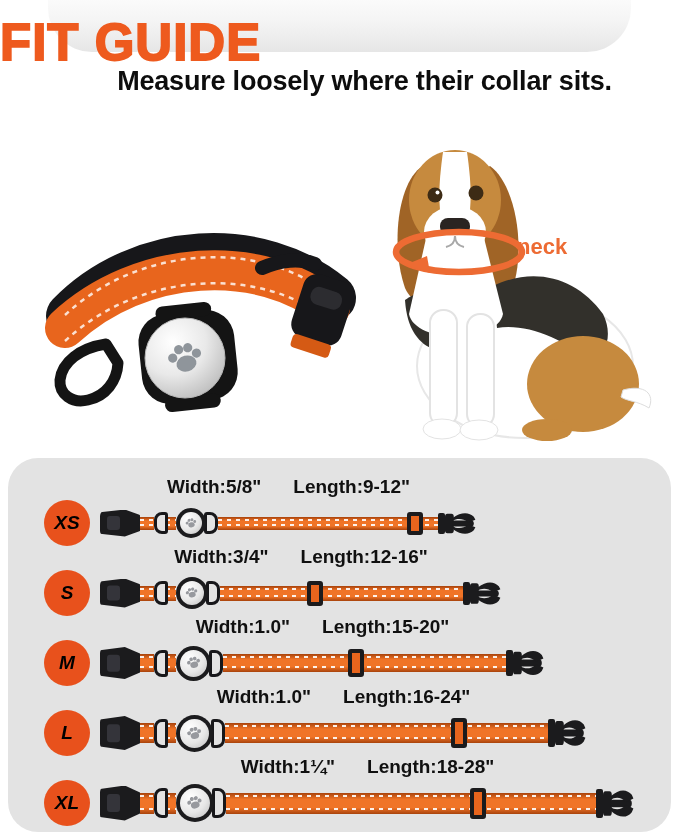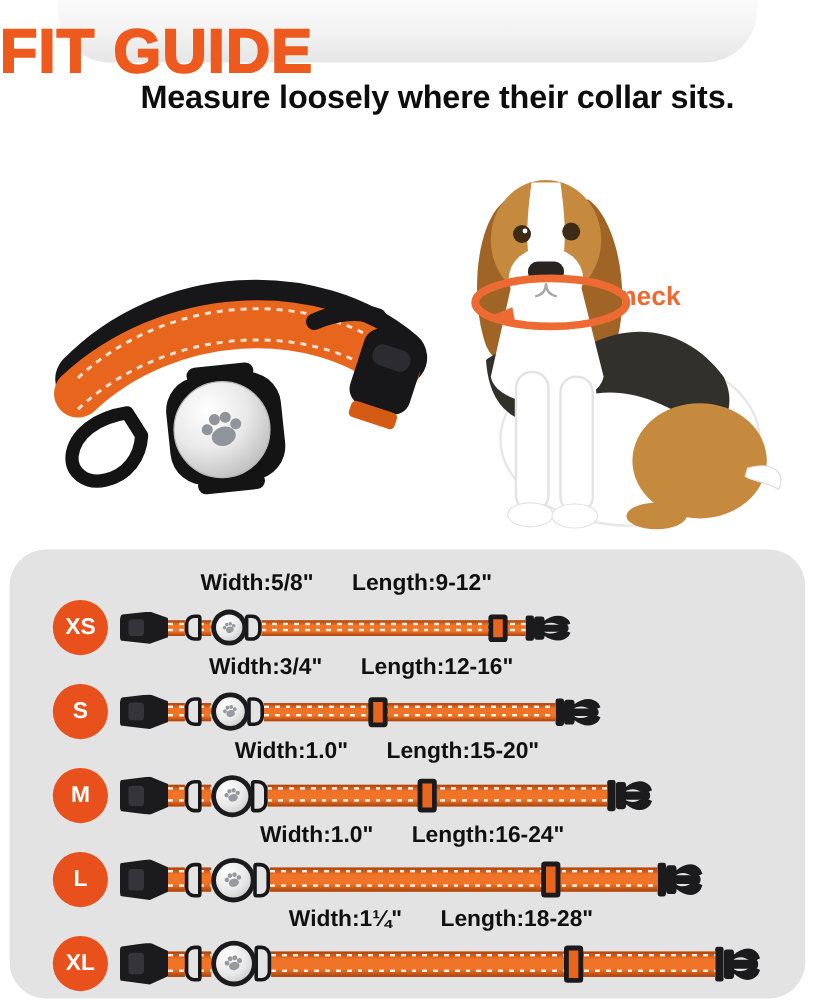--- a/index.html
+++ b/index.html
@@ -19,22 +19,22 @@
   .hero{position:absolute;left:0;top:128px;width:543px;height:322px;}
   .collar-photo{position:absolute;left:10px;top:88px;width:360px;height:218px;}
   .dog-photo{position:absolute;left:375px;top:10px;width:300px;height:305px;}
   .neck-label{position:absolute;left:142px;top:96px;font-size:22px;font-weight:bold;color:#ED6B33;}
 
   
   .size-panel{position:absolute;left:8px;top:458px;width:663px;height:374px;border-radius:30px;
               background:#E3E3E3;box-sizing:border-box;padding:16px 0 0 36px;}
   .size-row{display:grid;grid-template-columns:46px auto;grid-template-rows:26px 1fr;
             column-gap:10px;height:70px;align-items:center;justify-content:start;}
-  .badge{grid-row:2;width:46px;height:46px;border-radius:50%;background:#E8511C;color:#ffffff;
-         display:flex;align-items:center;justify-content:center;font-weight:bold;font-size:19px;}
+  .badge{grid-row:2;width:46px;height:46px;border-radius:50%;background:#E8511C;color:#000000;
+         display:flex;align-items:center;justify-content:center;font-weight:bold;font-size:19px;font-style:italic;}
   .dims{grid-column:2;grid-row:1;width:var(--len);display:flex;justify-content:center;gap:32px;
         font-size:19px;font-weight:bold;color:#101010;}
   .mini-collar{grid-column:2;grid-row:2;width:var(--len);display:flex;align-items:center;}
 
   .strap{height:var(--h);background-color:#e8651d;
          background-image:
            repeating-linear-gradient(90deg,rgba(255,255,255,.9) 0 4px,rgba(255,255,255,0) 4px 9px),
            repeating-linear-gradient(90deg,rgba(255,255,255,.9) 0 4px,rgba(255,255,255,0) 4px 9px),
            linear-gradient(180deg,#a8430c,#f07427 30%,#f07427 70%,#a8430c);
          background-size:100% 2px,100% 2px,100% 100%;

